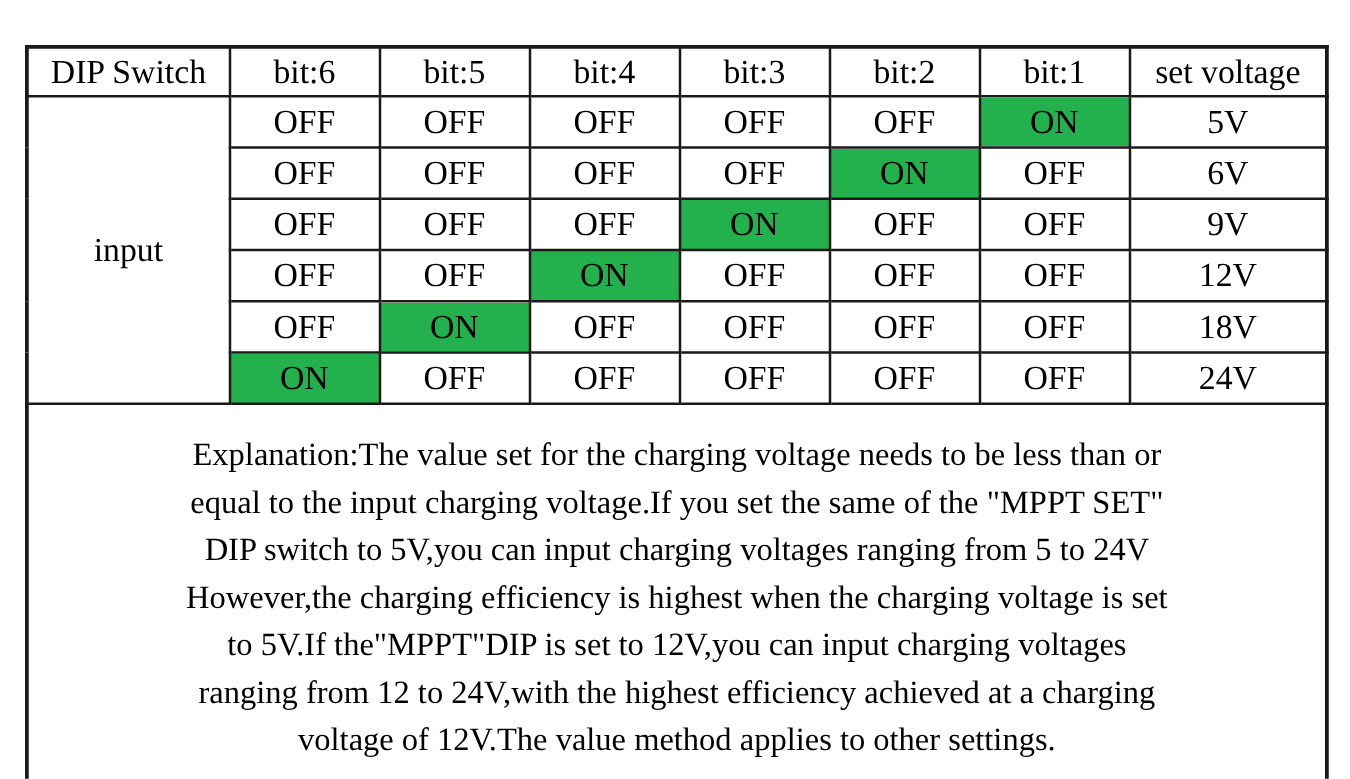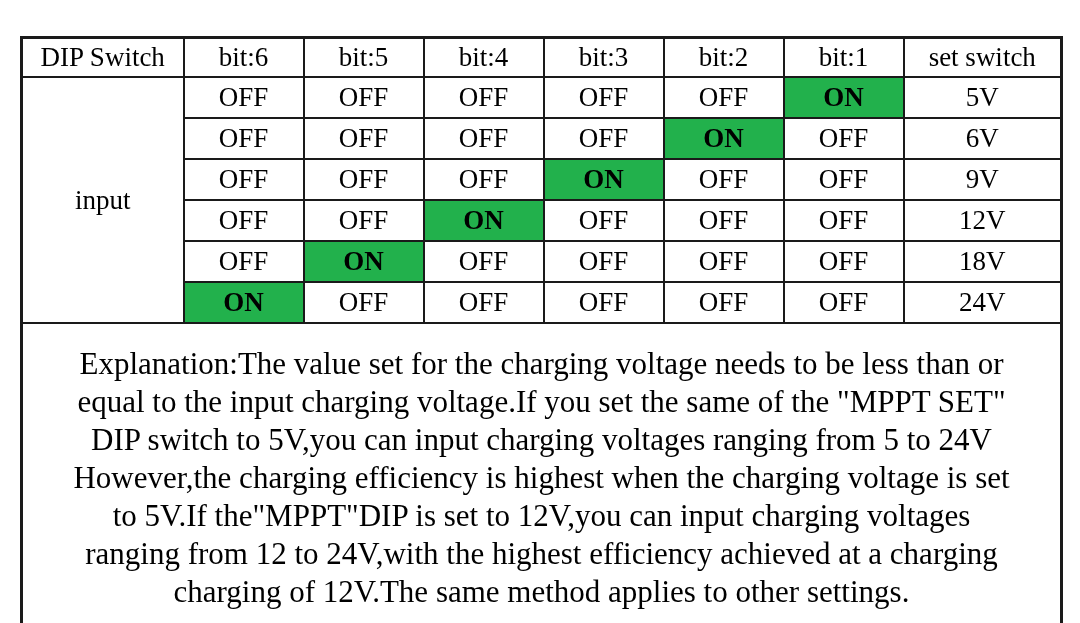--- a/index.html
+++ b/index.html
@@ -35,31 +35,30 @@
     white-space: nowrap;
   }
   .dip-table tr.header-row th {
     height: 37px;
   }
   .dip-table tr.data-row td {
     height: 39px;
   }
   td.bit.on {
     background: var(--on-green, #22B14C);
-    font-weight: bold;
   }
   td.explanation-cell {
     height: 300px;
     white-space: normal;
     vertical-align: middle;
     padding: 4px 10px;
   }
   .explanation-text div {
     line-height: 38px;
-    font-size: 31px;
+    font-size: 26px;
     text-align: center;
   }
 </style>
 </head>
 <body>
 
 <table class="dip-table">
   <colgroup>
     <col style="width:162px">
     <col style="width:120px">
@@ -72,21 +71,21 @@
   </colgroup>
   <tbody>
       <tr class="header-row">
     <th>DIP Switch</th>
     <th>bit:6</th>
     <th>bit:5</th>
     <th>bit:4</th>
     <th>bit:3</th>
     <th>bit:2</th>
     <th>bit:1</th>
-    <th>set switch</th>
+    <th>set voltage</th>
   </tr>
   <tr class="data-row">
     <td rowspan="6">input</td>
     <td class="bit">OFF</td>
     <td class="bit">OFF</td>
     <td class="bit">OFF</td>
     <td class="bit">OFF</td>
     <td class="bit">OFF</td>
     <td class="bit on">ON</td>
     <td>5V</td>
@@ -138,18 +137,18 @@
   </tr>
   <tr>
     <td class="explanation-cell" colspan="8">
       <div class="explanation-text">
             <div>Explanation:The value set for the charging voltage needs to be less than or</div>
             <div>equal to the input charging voltage.If you set the same of the "MPPT SET"</div>
             <div>DIP switch to 5V,you can input charging voltages ranging from 5 to 24V</div>
             <div>However,the charging efficiency is highest when the charging voltage is set</div>
             <div>to 5V.If the"MPPT"DIP is set to 12V,you can input charging voltages</div>
             <div>ranging from 12 to 24V,with the highest efficiency achieved at a charging</div>
-            <div>charging of 12V.The same method applies to other settings.</div>
+            <div>voltage of 12V.The value method applies to other settings.</div>
           </div>
     </td>
   </tr>
 </tbody>
   </table>
 
 </body></html>

